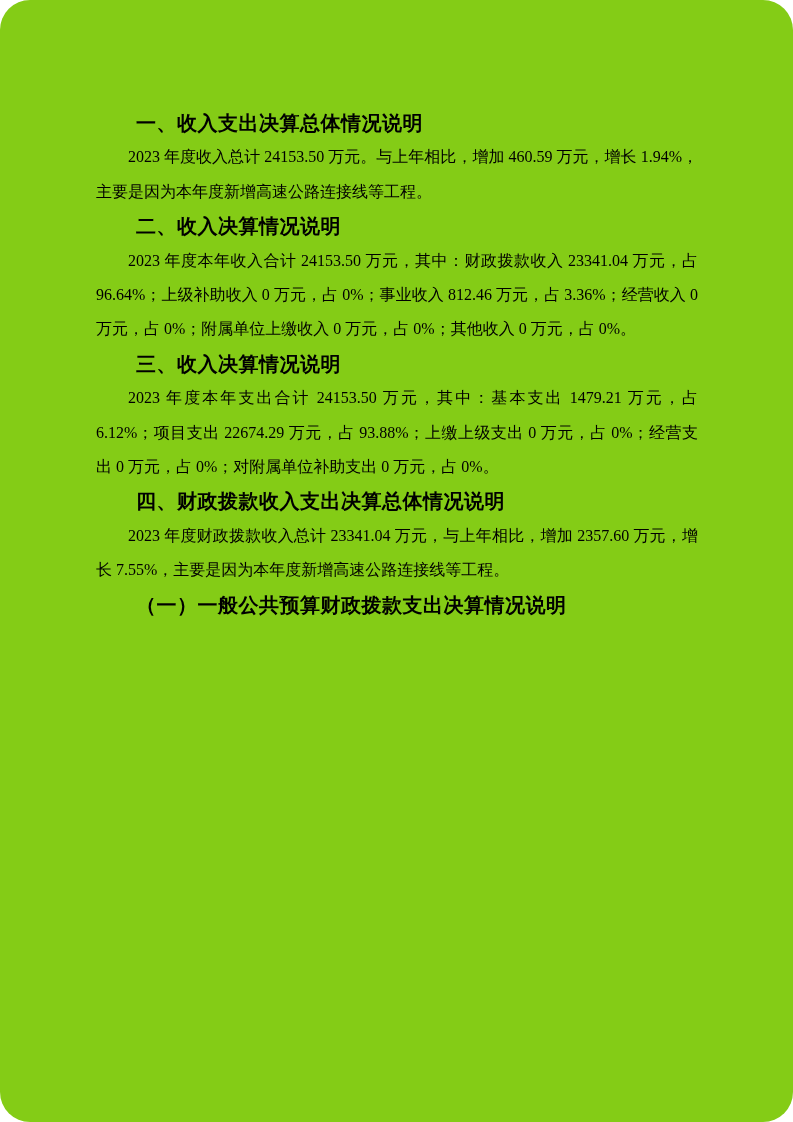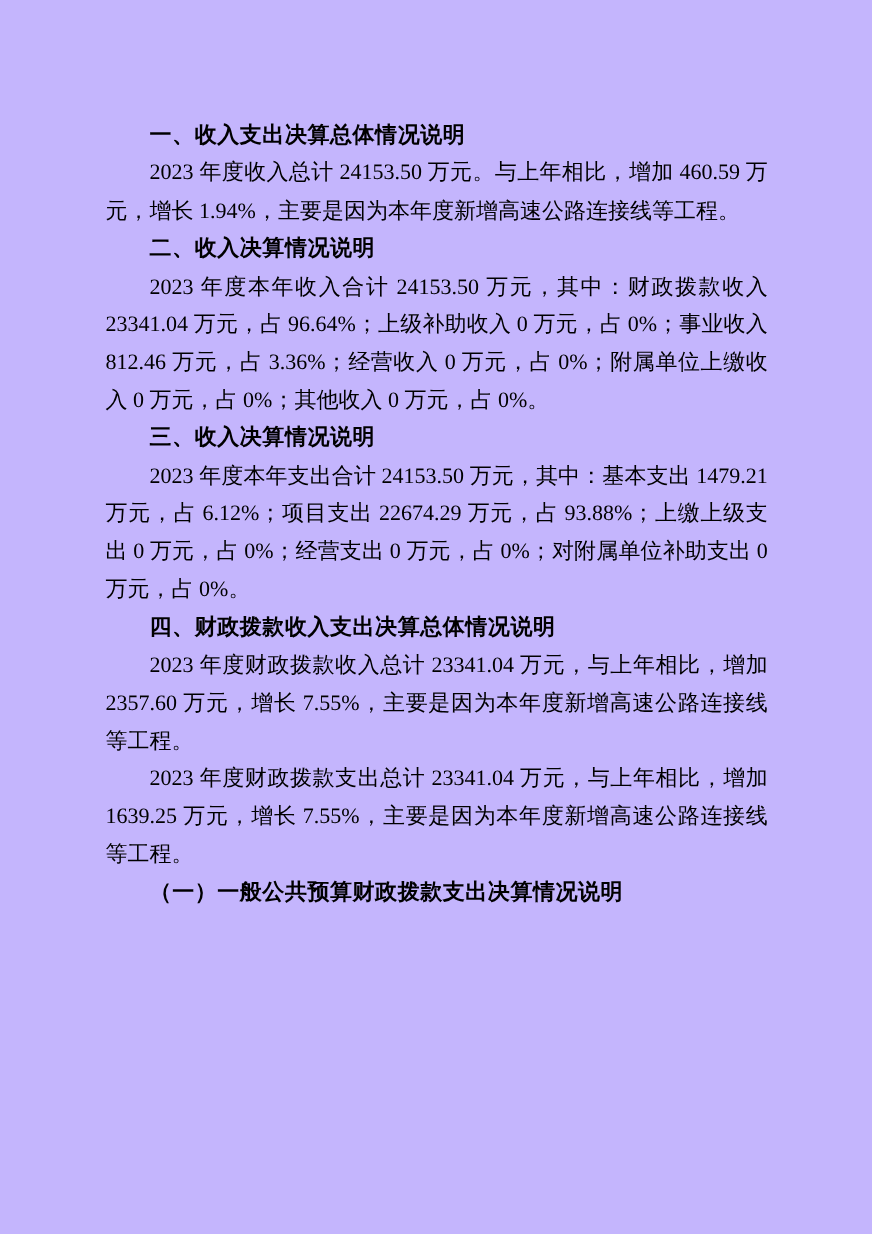--- a/index.html
+++ b/index.html
@@ -1,42 +1,43 @@
 <!DOCTYPE html>
 <html><head>
 <meta charset="utf-8">
 <style>
   * { margin: 0; padding: 0; box-sizing: border-box; }
   html, body { background: #ffffff; }
   .page {
     position: relative;
     width: 793px;
     height: 1122px;
-    background: #c4b5fd;
+    background: #84cc16;
     overflow: hidden;
+    border-radius: 30px;
   }
   .content {
     position: absolute;
     left: 96px;
     top: 106px;
     width: 602px;
     color: #000000;
   }
   .heading {
     font-family: "Liberation Sans", "DejaVu Sans", sans-serif;
     font-weight: bold;
     font-size: 20px;
     line-height: 34.4px;
     color: #000000;
     text-indent: 2em;
     letter-spacing: 0.5px;
   }
   .para {
     font-family: "Liberation Serif", "DejaVu Serif", serif;
-    font-size: 20px;
+    font-size: 16px;
     line-height: 34.4px;
     color: #000000;
     text-indent: 2em;
     text-align: justify;
     text-justify: inter-character;
   }
 </style>
 </head>
 <body>
 
@@ -54,21 +55,20 @@
     </section>
 
     <section>
       <h2 class="heading">三、收入决算情况说明</h2>
       <p class="para">2023 年度本年支出合计 24153.50 万元，其中：基本支出 1479.21 万元，占 6.12%；项目支出 22674.29 万元，占 93.88%；上缴上级支出 0 万元，占 0%；经营支出 0 万元，占 0%；对附属单位补助支出 0 万元，占 0%。</p>
     </section>
 
     <section>
       <h2 class="heading">四、财政拨款收入支出决算总体情况说明</h2>
       <p class="para">2023 年度财政拨款收入总计 23341.04 万元，与上年相比，增加 2357.60 万元，增长 7.55%，主要是因为本年度新增高速公路连接线等工程。</p>
-      <p class="para">2023 年度财政拨款支出总计 23341.04 万元，与上年相比，增加 1639.25 万元，增长 7.55%，主要是因为本年度新增高速公路连接线等工程。</p>
     </section>
 
     <section>
       <h3 class="heading">（一）一般公共预算财政拨款支出决算情况说明</h3>
     </section>
 
   </div>
 </div>
 
 </body></html>

